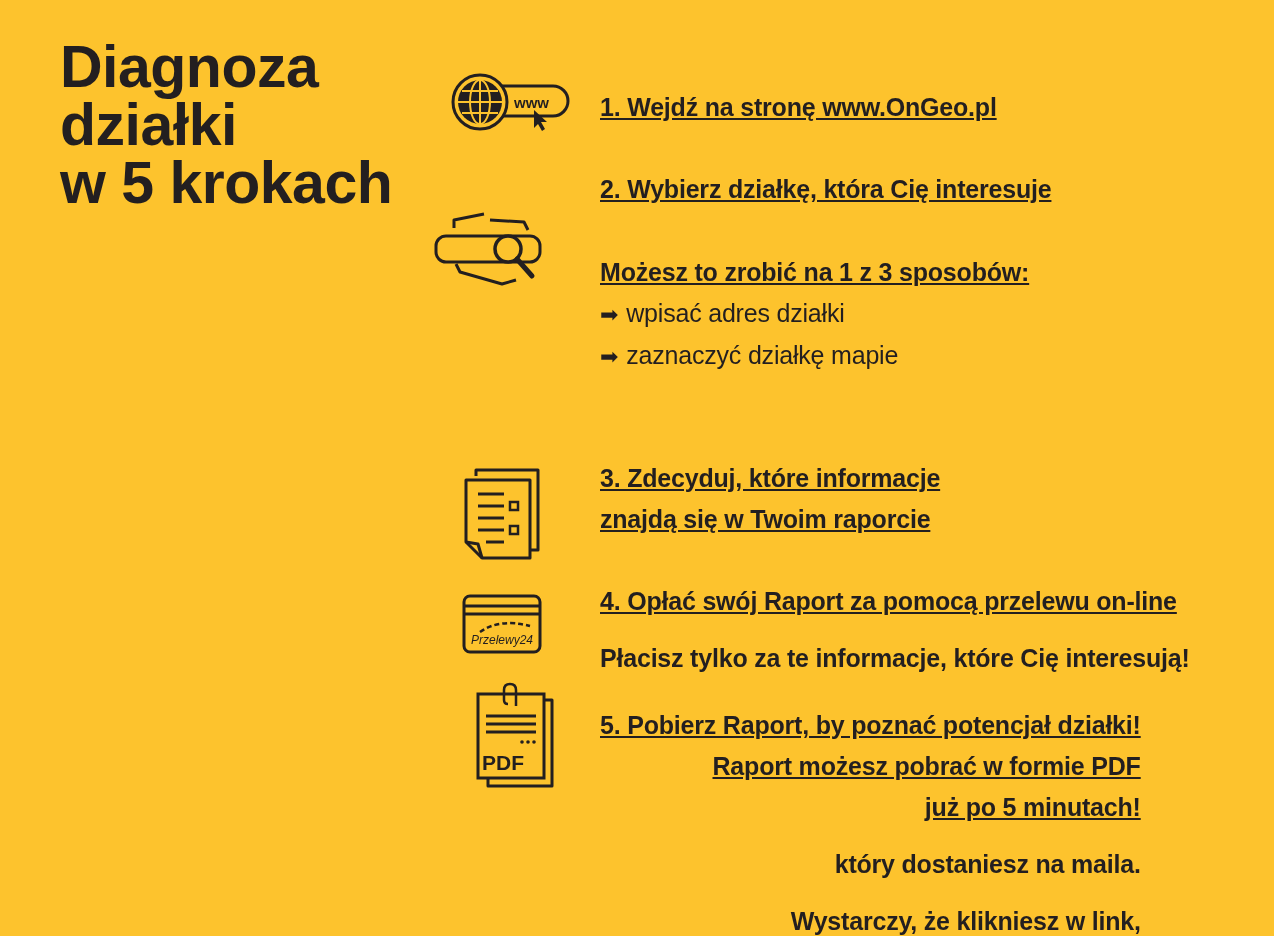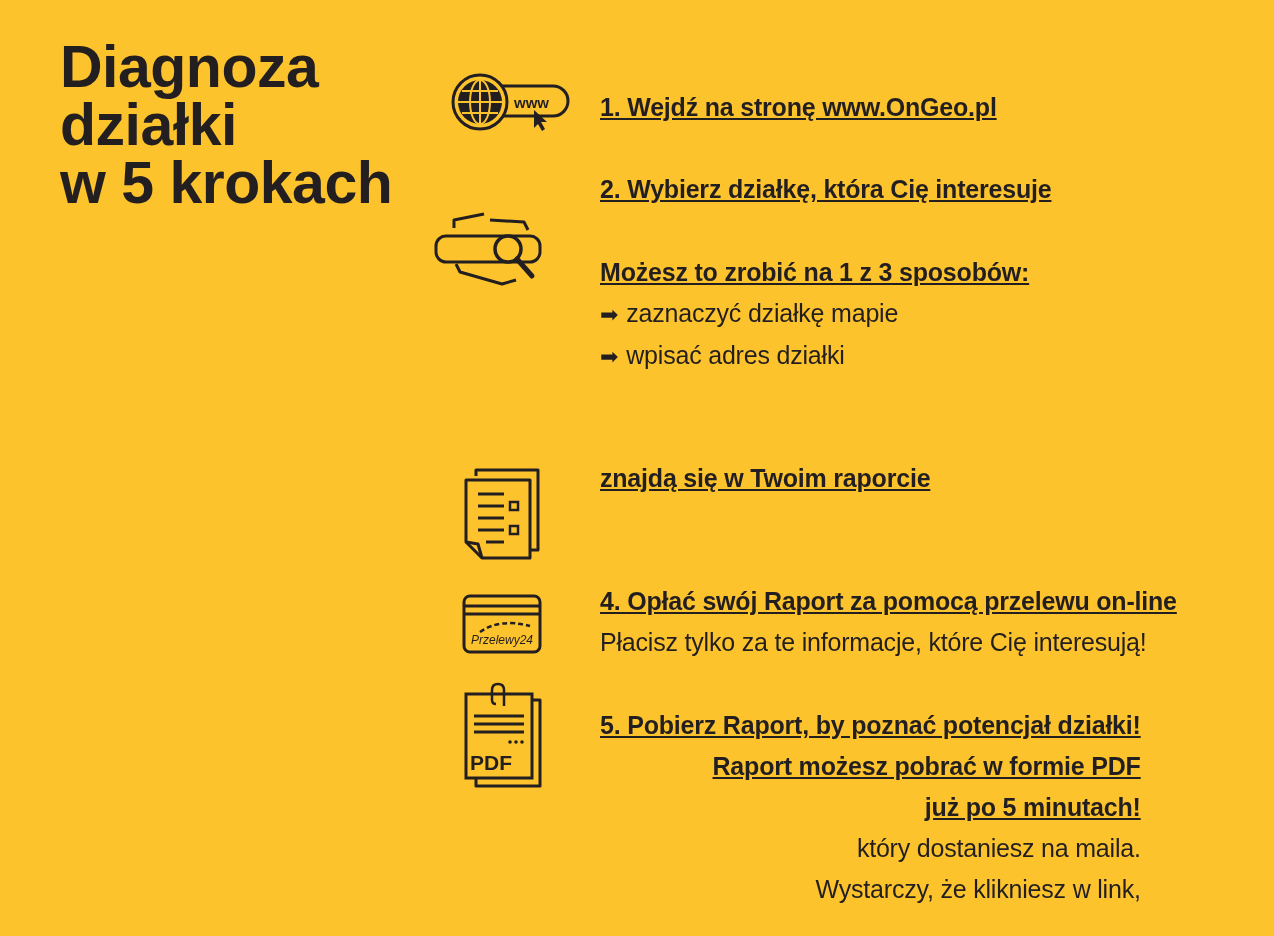--- a/index.html
+++ b/index.html
@@ -22,21 +22,21 @@
   .icon { position: absolute; }
   .icon svg { display: block; }
   .txt {
     position: absolute; left: 600px;
     font-family: "Liberation Sans", sans-serif;
     font-size: 25px; line-height: 41px;
     white-space: nowrap;
     letter-spacing: -0.2px;
   }
   .b { font-weight: bold; display: block; text-decoration: underline; }
-  .r { font-weight: normal; display: block; }
+  .r { font-weight: bold; display: block; margin-top: 16px; }
   .arrow-line { display: block; }
   .arrow { font-size: 22px; margin-right: 8px; }
 </style>
 </head>
 <body>
 
 <h1 class="title">
   <span>Diagnoza</span>
   <span>działki</span>
   <span>w 5 krokach</span>
@@ -86,21 +86,21 @@
 <div class="icon" style="left:460px; top:592px;">
   <svg width="84" height="64" viewBox="0 0 84 64">
     <rect x="4" y="4" width="76" height="56" rx="6" fill="none" stroke="#231F20" stroke-width="3"></rect>
     <line x1="4" y1="14" x2="80" y2="14" stroke="#231F20" stroke-width="3"></line>
     <line x1="4" y1="22" x2="80" y2="22" stroke="#231F20" stroke-width="3"></line>
     <path d="M20 40 Q40 26 70 34" fill="none" stroke="#231F20" stroke-width="2.5" stroke-dasharray="5 3"></path>
     <text x="42" y="52" text-anchor="middle" font-family="Liberation Sans, sans-serif" font-style="italic" font-size="12" fill="#231F20">Przelewy24</text>
   </svg>
 </div>
 
-<div class="icon" style="left:460px; top:680px;">
+<div class="icon" style="left:472px; top:680px;">
   <svg width="84" height="112" viewBox="0 0 84 112">
     <path d="M72 20 L80 20 L80 106 L16 106 L16 98" fill="none" stroke="#231F20" stroke-width="3" stroke-linejoin="round"></path>
     <rect x="6" y="14" width="66" height="84" fill="#FDC32D" stroke="#231F20" stroke-width="3"></rect>
     <path d="M44 26 L44 10 Q44 4 38 4 Q32 4 32 10 L32 20 Q32 24 36 24" fill="none" stroke="#231F20" stroke-width="2.5"></path>
     <line x1="14" y1="36" x2="64" y2="36" stroke="#231F20" stroke-width="3"></line>
     <line x1="14" y1="44" x2="64" y2="44" stroke="#231F20" stroke-width="3"></line>
     <line x1="14" y1="52" x2="64" y2="52" stroke="#231F20" stroke-width="3"></line>
     <circle cx="50" cy="62" r="1.8" fill="#231F20"></circle>
     <circle cx="56" cy="62" r="1.8" fill="#231F20"></circle>
     <circle cx="62" cy="62" r="1.8" fill="#231F20"></circle>
@@ -111,28 +111,29 @@
 <div class="txt" style="top:87px;">
   <span class="b">1. Wejdź na stronę www.OnGeo.pl</span>
 </div>
 
 <div class="txt" style="top:169px;">
   <span class="b">2. Wybierz działkę, która Cię interesuje</span>
 </div>
 <div class="txt" style="top:252px;">
   <span class="b">Możesz to zrobić na 1 z 3 sposobów:</span>
   <span class="arrow-line">
-    <span class="arrow">➡</span><span>zaznaczyć działkę mapie</span>
+    <span class="arrow">➡</span><span>wpisać adres działki</span>
   </span>
   <span class="arrow-line">
-    <span class="arrow">➡</span><span>wpisać adres działki</span>
+    <span class="arrow">➡</span><span>zaznaczyć działkę mapie</span>
   </span>
 </div>
 
 <div class="txt" style="top:458px;">
+  <span class="b">3. Zdecyduj, które informacje</span>
   <span class="b">znajdą się w Twoim raporcie</span>
 </div>
 
 <div class="txt" style="top:581px;">
   <span class="b">4. Opłać swój Raport za pomocą przelewu on-line</span>
   <span class="r">Płacisz tylko za te informacje, które Cię interesują!</span>
 </div>
 
 <div class="txt" style="top:705px;text-align:right;">
   <span class="b">5. Pobierz Raport, by poznać potencjał działki!</span>

